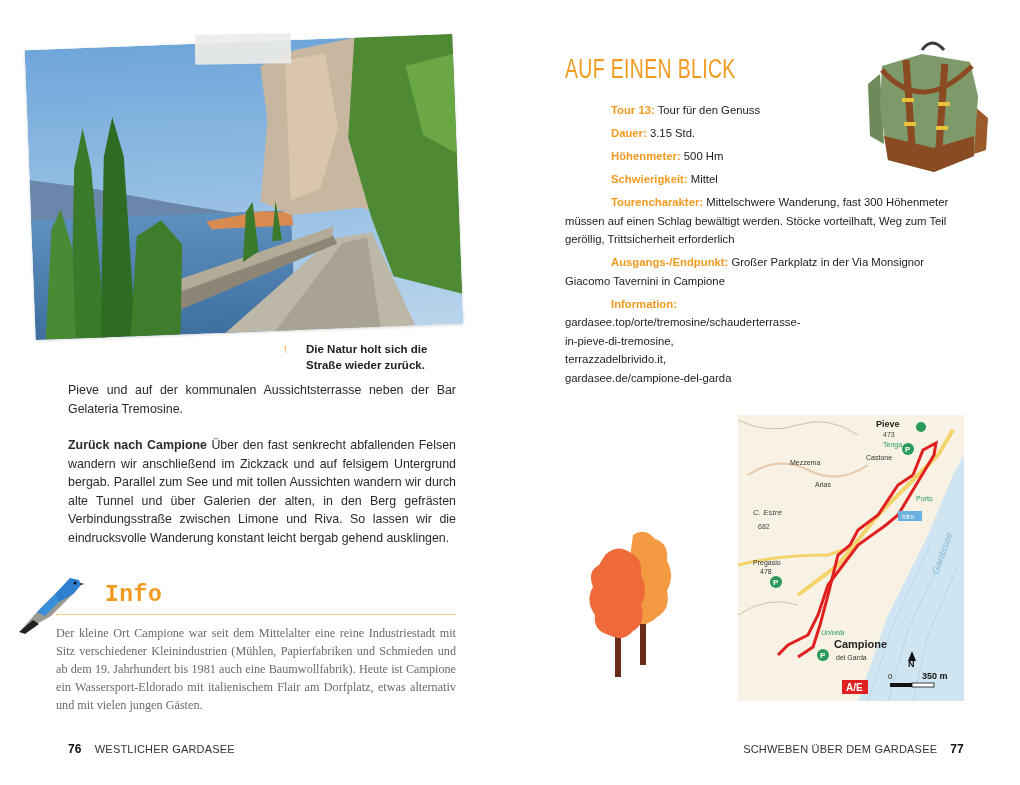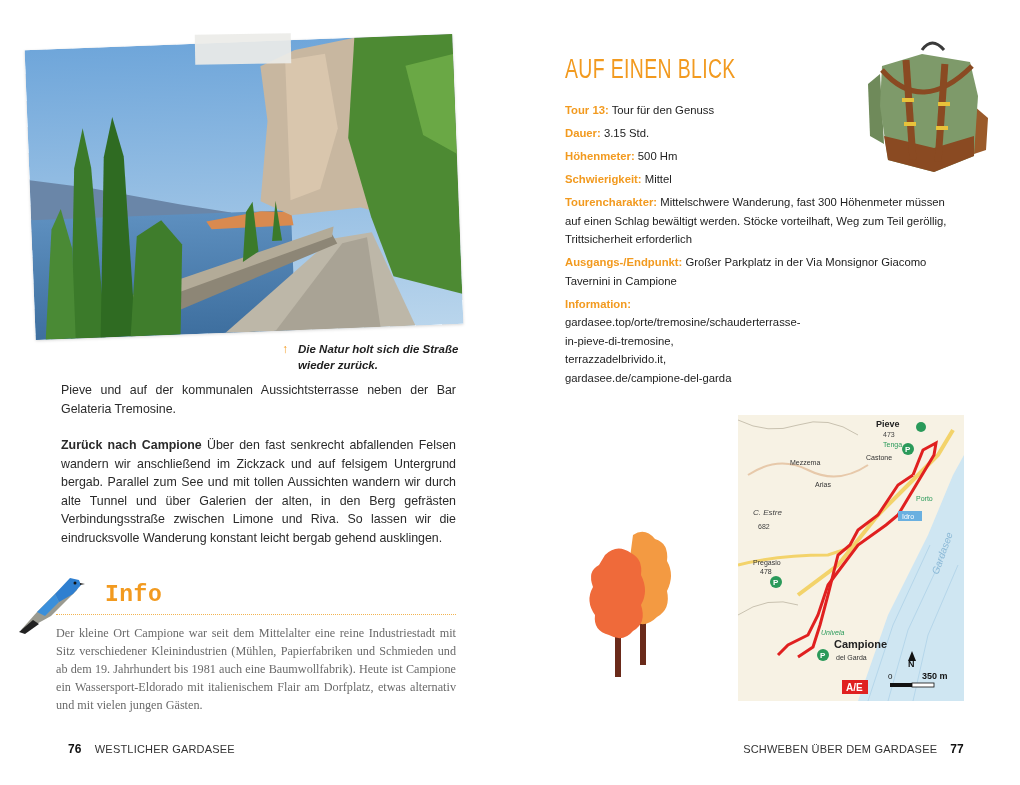--- a/index.html
+++ b/index.html
@@ -7,43 +7,43 @@
          font-family:"Liberation Sans", sans-serif; color:#222; }
   .abs { position:absolute; }
 
   
   .photo-wrap { left:30px; top:42px; width:428px; height:290px; transform:rotate(-2.2deg); transform-origin:center;
                 box-shadow:0 1px 3px rgba(0,0,0,0.15); overflow:hidden; }
   .tape { left:195px; top:34px; width:96px; height:30px; background:rgba(236,236,232,0.92); transform:rotate(-1deg); }
 
   .caption { left:286px; top:341px; width:180px; font-size:11.5px; font-weight:bold; line-height:16px; color:#222; }
   .caption .arrow { position:absolute; left:-4px; top:0; color:#f29a1f; font-size:12px; }
-  .caption .text { margin-left:12px; display:block;font-style:italic; }
+  .caption .text { margin-left:20px; display:block; }
 
   .body-text { left:56px; top:381px; width:400px; font-size:12.4px; line-height:18.5px; color:#2a2a2a; text-align:justify; }
-  .body-text p { margin:0 0 18px 5px; }
+  .body-text p { margin:0 0 18px 12px; }
   .body-text b { font-weight:bold; }
 
   
   .info-title { left:105px; top:582px; font-family:"Liberation Mono", monospace; font-size:23px; font-weight:bold; color:#f29a1f; letter-spacing:0.5px; }
   .info-rule { left:56px; top:614px; width:400px; border-top:1.5px dotted #f2b450; }
   .info-text { left:56px; top:624px; width:400px; font-family:"Liberation Serif", serif; font-size:12.2px; line-height:18px; color:#6a6a6a; text-align:justify; }
   .bird { left:15px; top:572px; width:70px; height:62px; }
 
   
   .footer-left { left:68px; top:742px; font-size:11px; color:#333; letter-spacing:0.2px; }
   .footer-left .num, .footer-right .num { font-weight:bold; font-size:12px; color:#111; }
   .footer-right { right:56px; top:742px; font-size:11px; color:#333; letter-spacing:0.2px; }
 
   
   .heading { left:565px; top:54px; font-size:27px; color:#f29a1f; font-family:"Liberation Sans Narrow","Liberation Sans", sans-serif; letter-spacing:0.5px;
              transform:scaleX(0.72); transform-origin:left top; font-weight:normal; }
   .facts { left:565px; top:101px; width:390px; font-size:11.3px; line-height:18.5px; color:#222; }
   .fact { margin-bottom:4.5px; }
-  .fact .lbl { color:#f29a1f; font-weight:bold; }
+  .fact .lbl { color:#f29a1f; font-weight:bold;margin-left:46px; }
   .fact.narrow { width:168px; }
 
   .backpack { left:862px; top:36px; width:130px; height:140px; }
   .trees { left:585px; top:525px; width:90px; height:155px; }
 
   .map { left:738px; top:415px; width:226px; height:286px; background:#f7f2e4; overflow:hidden; }
 </style>
 </head>
 <body>
 

